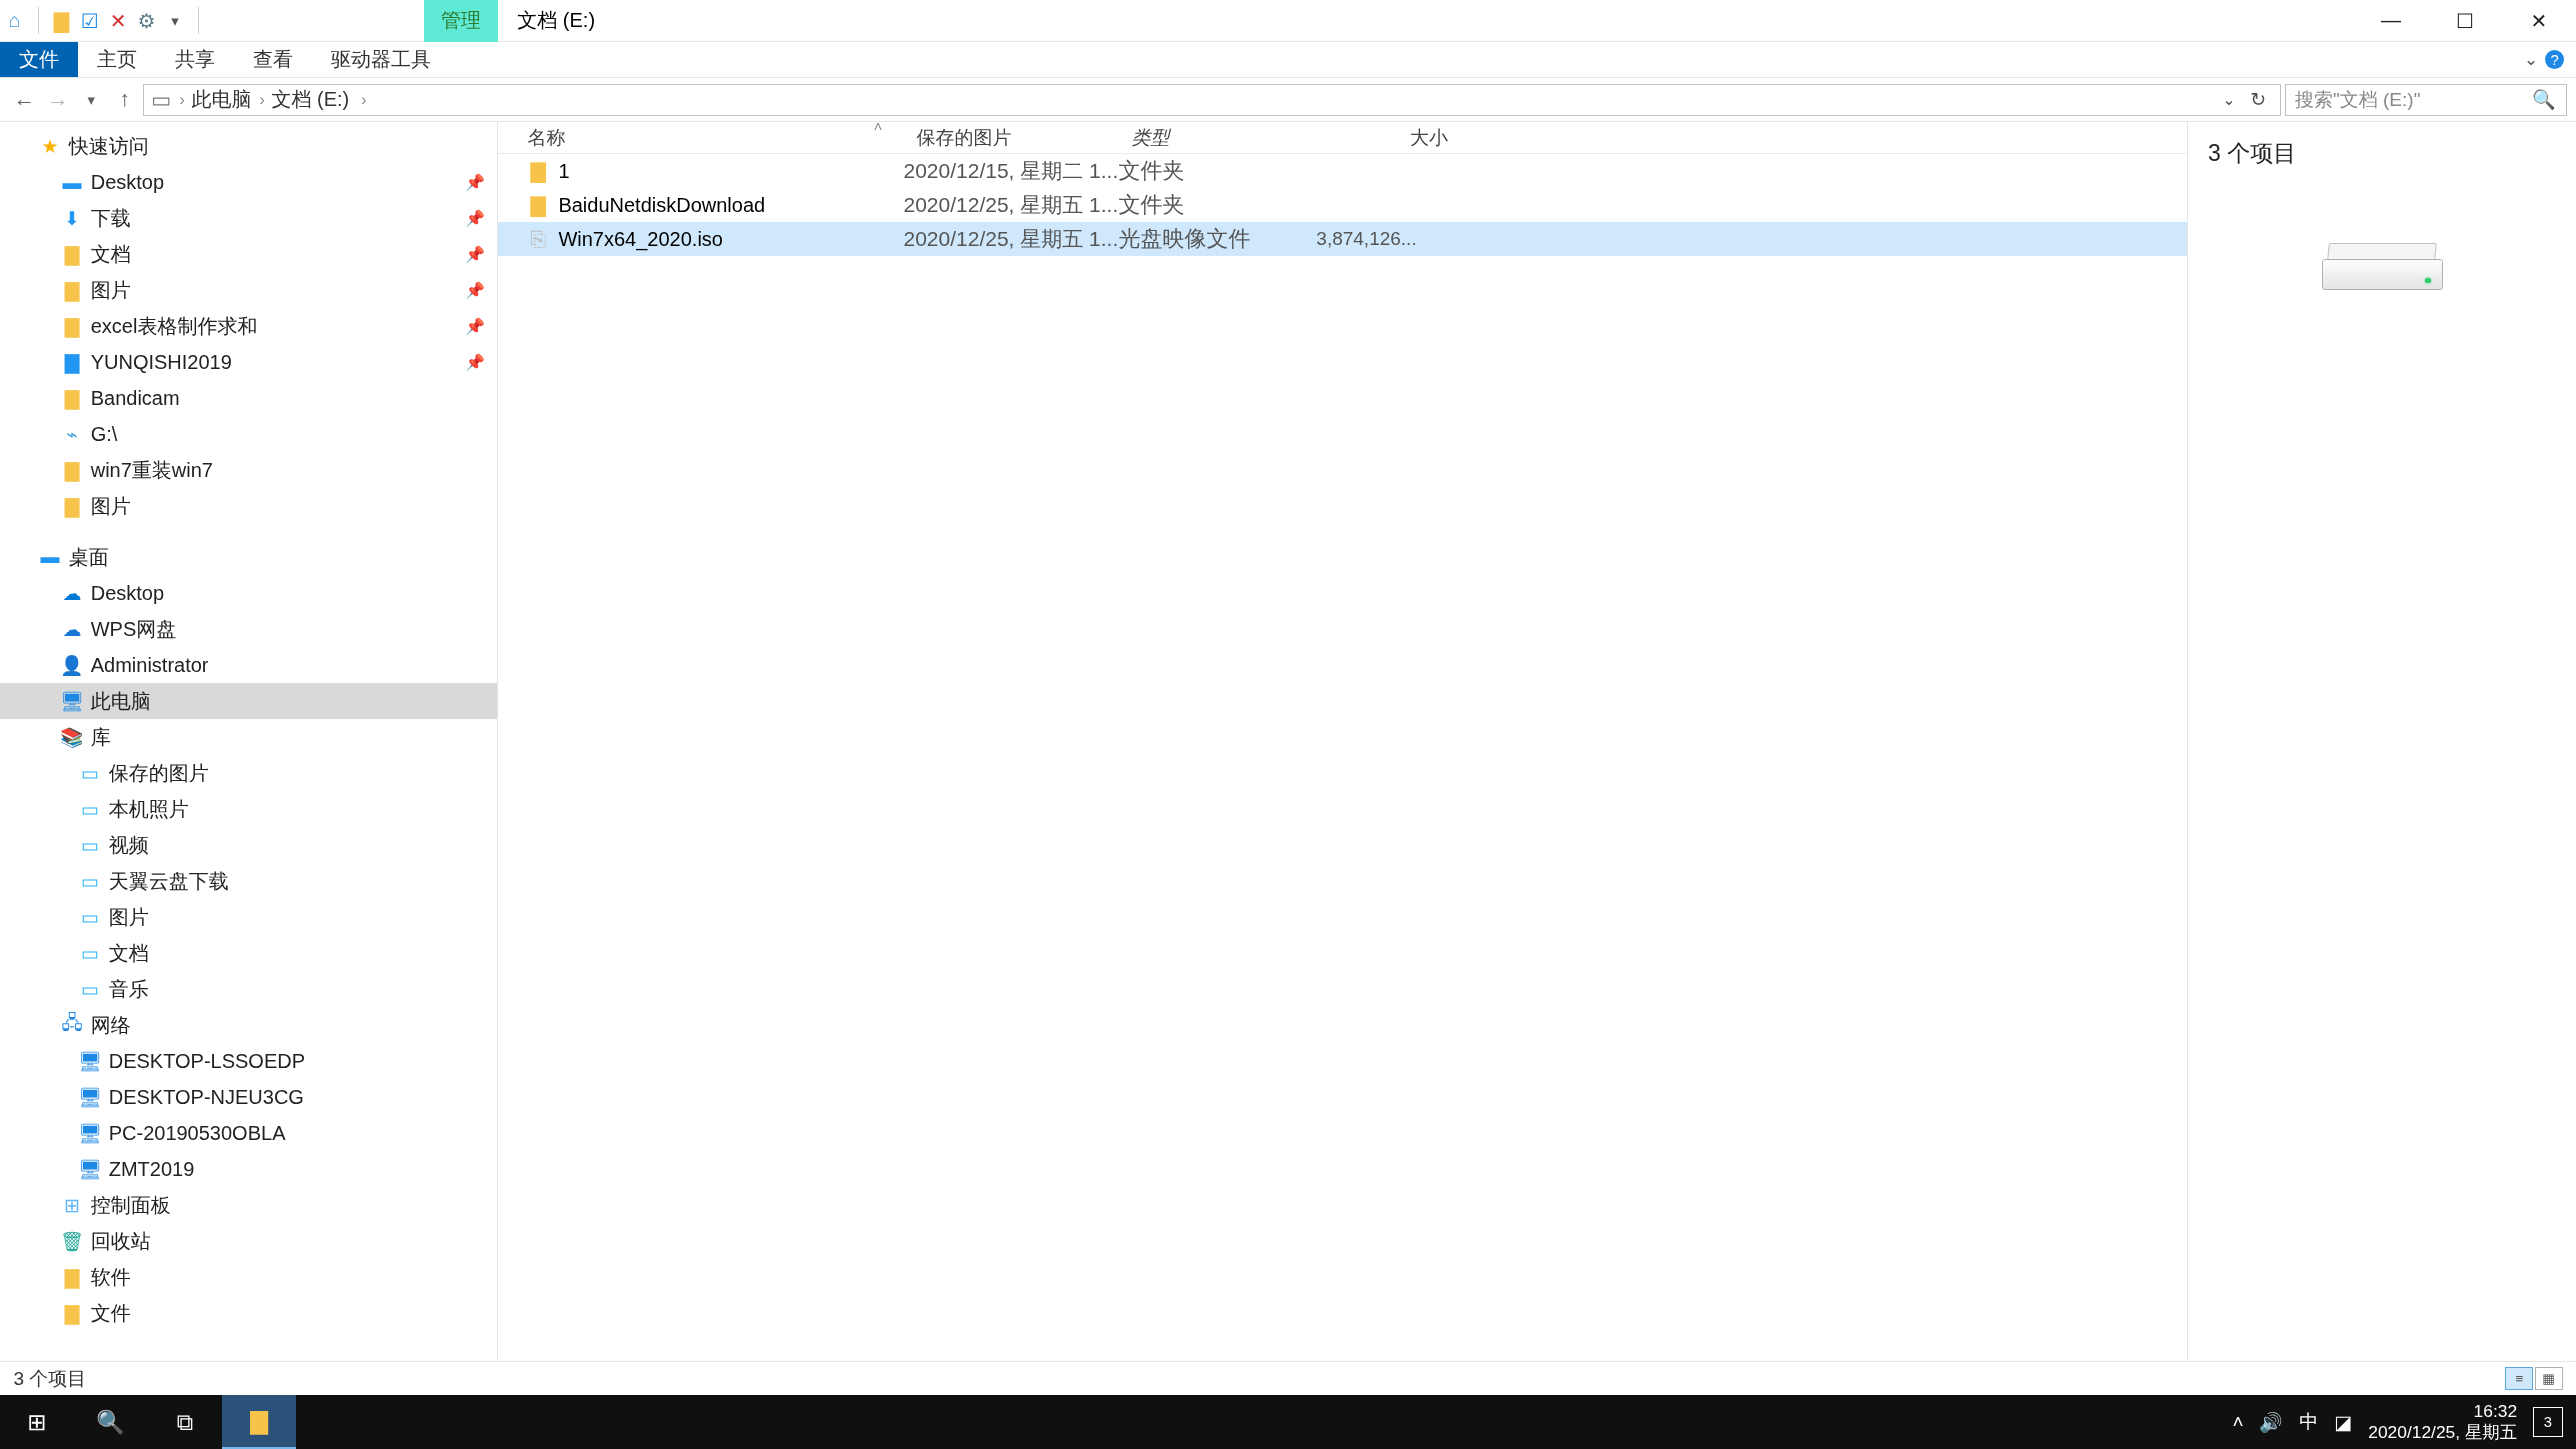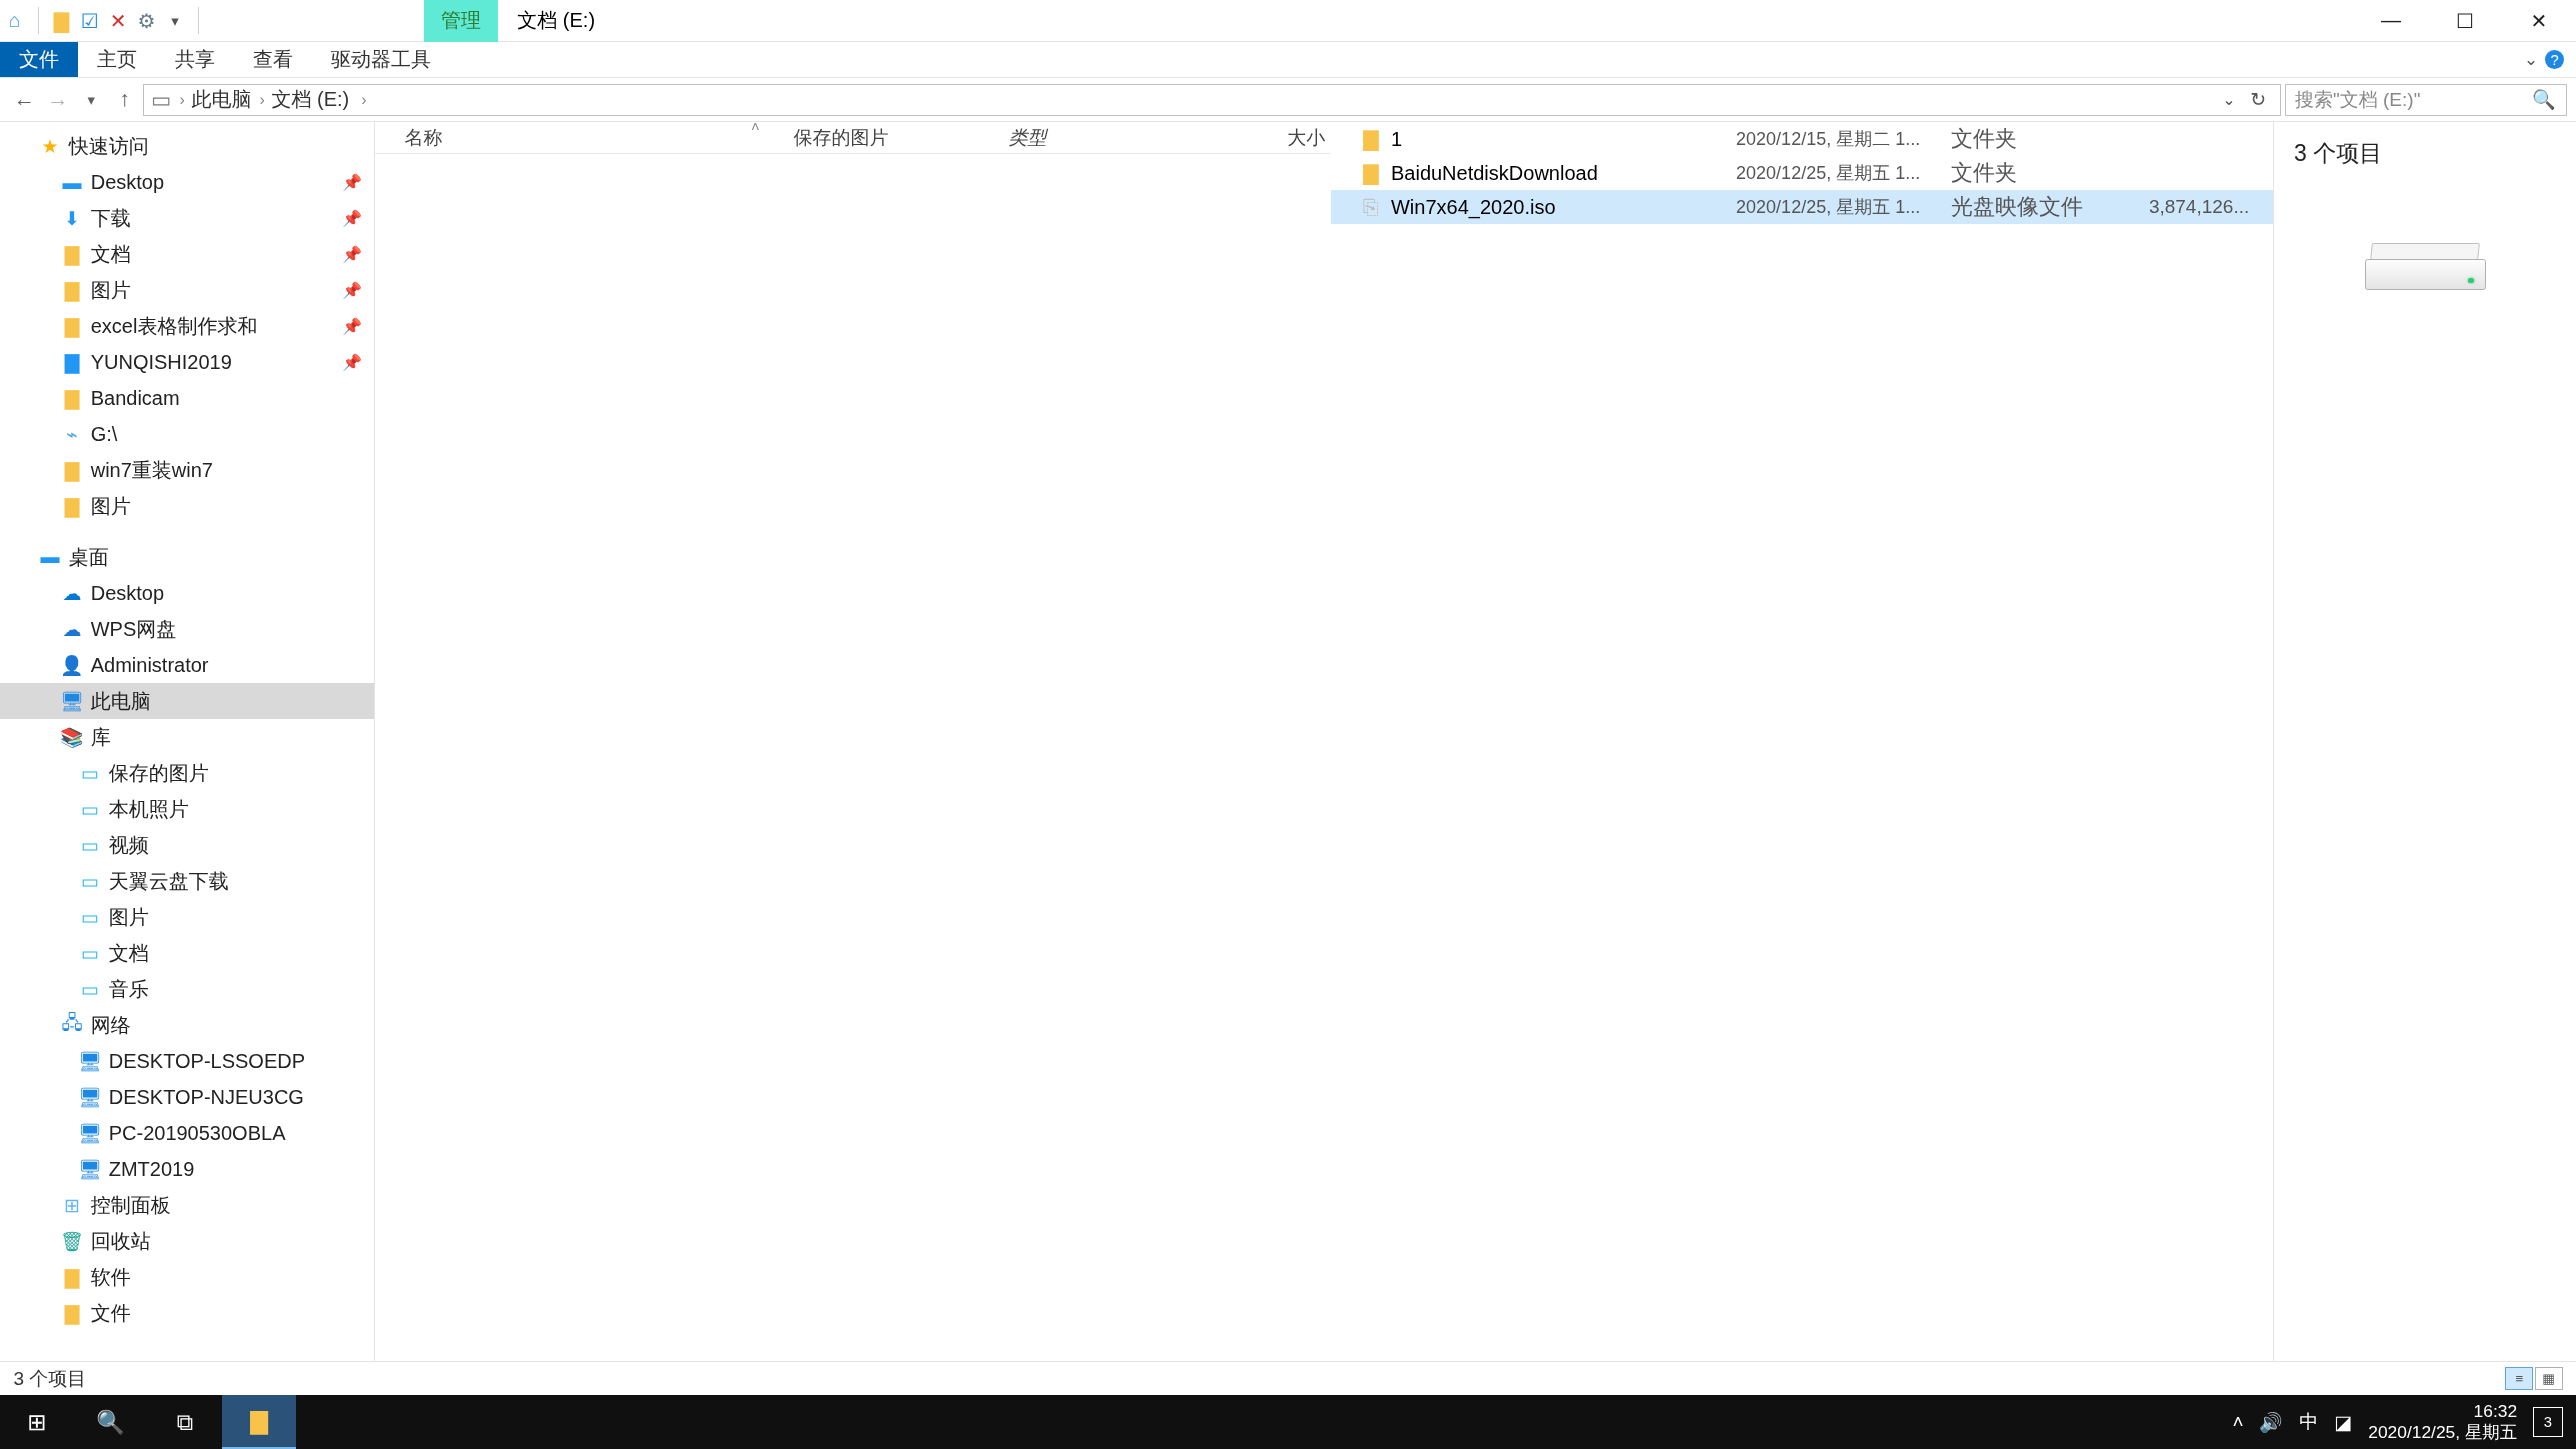--- a/index.html
+++ b/index.html
@@ -54,32 +54,32 @@
 .ic-wps { color:#1976d2; }
 .ic-user { color:#f9a825; }
 .ic-pc { color:#1e88e5; }
 .ic-lib { color:#c49a3a; }
 .ic-pic { color:#29b6f6; }
 .ic-net { color:#1e88e5; }
 .ic-panel { color:#64b5f6; }
 .ic-recycle { color:#26a69a; }
 
 
-.files { flex:1; display:flex; flex-direction:row; }
+.files { flex:1; display:flex; flex-direction:column; }
 .cols { height:32px; display:flex; align-items:center; border-bottom:0.7px solid #eaeaea; padding-left:29.5px; font-size:19px; color:#444; }
 .col-name { width:389px; position:relative; }
 .col-name .sort { position:absolute; right:34px; top:-5.4px; font-size:14.8px; color:#888; }
 .col-date { width:215px; }
 .col-type { width:174px;font-style:italic; }
 .col-size { width:148px; text-align:right; padding-right:5.4px; }
 .row { height:34px; display:flex; align-items:center; padding-left:29.5px; font-size:20px; }
 .row .fic { width:21.5px; height:21.5px; margin-right:9.4px; display:inline-flex; align-items:center; justify-content:center; }
 .row.selected { background:#cfe8fc; }
 .row .c-name { width:376px; display:flex; align-items:center; }
-.row .c-date { width:215px; color:#555; font-size:18px; }
+.row .c-date { width:215px; color:#555; font-size:21px; }
 .row .c-type { width:174px; color:#555; font-size:22px; }
 .row .c-size { width:148px; color:#555; font-size:19px; text-align:center; }
 
 
 .preview { width:389px; border-left:0.7px solid #e5e5e5; padding:16px 20px; }
 .preview-title { font-size:23px; color:#222; margin-bottom:67px; }
 .drive { width:121px; height:54px; margin:40px auto; position:relative; }
 .drive-body { position:absolute; left:0; right:0; bottom:0; height:31px; background:linear-gradient(#fdfdfd,#e4e4e4); border:0.7px solid #b0b0b0; border-radius:2.7px; }
 .drive-top { position:absolute; left:6.7px; right:6.7px; top:6.7px; height:17.4px; background:#f5f5f5; border:0.7px solid #c0c0c0; border-radius:2px; transform:skewX(-6deg); }
 .drive-led { position:absolute; right:12px; bottom:6.7px; width:5.4px; height:5.4px; background:#2ecc71; border-radius:50%; box-shadow:0 0 2.7px #2ecc71; }

